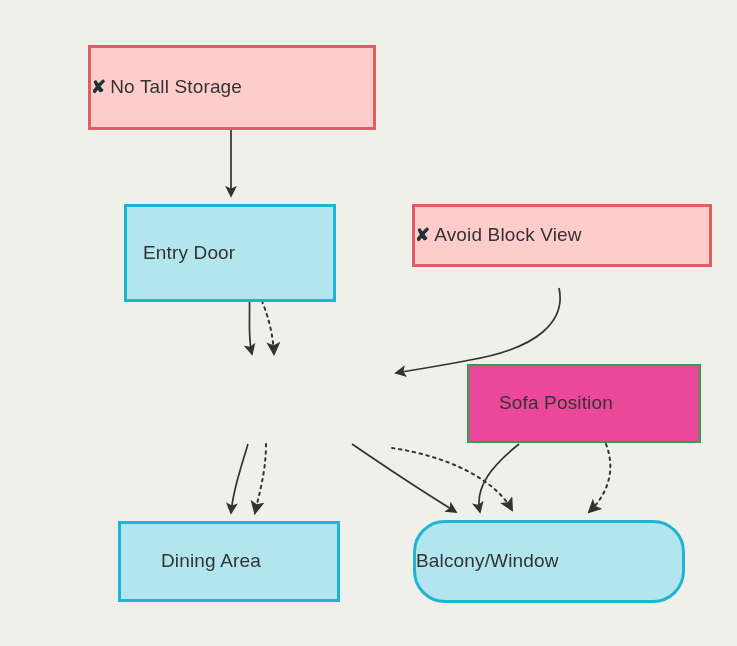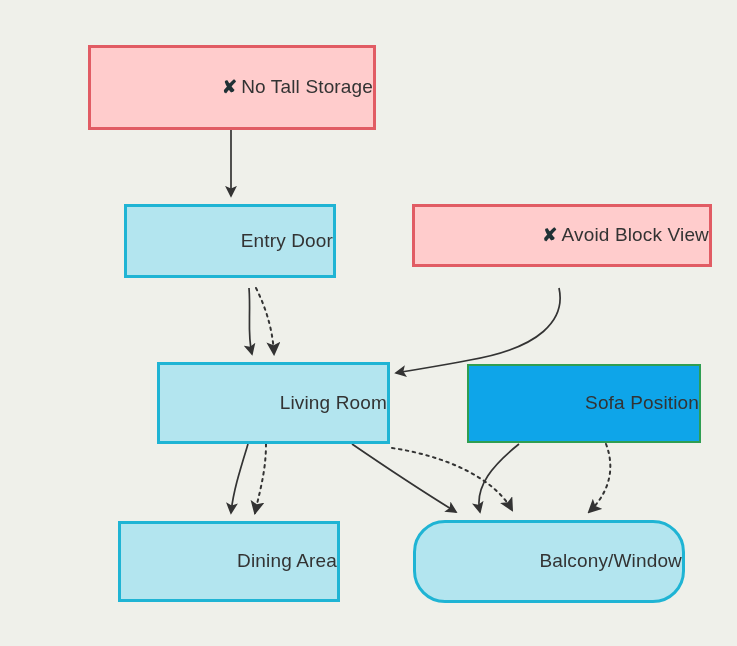--- a/index.html
+++ b/index.html
@@ -26,59 +26,60 @@
     top: 0;
     width: 737px;
     height: 646px;
     pointer-events: none;
   }
   .node {
     position: absolute;
     box-sizing: border-box;
     display: flex;
     align-items: center;
-    justify-content: flex-end;
+    justify-content: flex-start;
     text-align: center;
     font-size: 19px;
     line-height: 1.2;
     letter-spacing: 0.15px;
     color: #333333;
     border-style: solid;
     border-width: 2px;
     z-index: 3;
   }
   .node-room {
     background: #b3e5ef;
     border-color: #1fb4d4;
     border-width: 3px;
   }
   .node-warn {
     background: #ffcccc;
     border-color: #e15c64;
     border-width: 3px;
   }
   .node-furniture {
-    background: #0ea5e9;
+    background: #ec4899;
     border-color: #2f9e52;
     border-width: 2px;
+    padding-left: 30px;
   }
   .node-label {
     display: inline-block;
     white-space: nowrap;
   }
   .warn-mark {
     font-weight: bold;
     color: #1f3135;
     margin-right: 4px;
     font-size: 18px;
   }
 
   
   #node-no-tall-storage { left: 88px;  top: 45px;  width: 288px; height: 85px; }
-  #node-entry-door      { left: 124px; top: 204px; width: 212px; height: 74px; }
+  #node-entry-door      { left: 124px; top: 204px; width: 212px; height: 98px; padding-left: 16px; }
   #node-avoid-block-view{ left: 412px; top: 204px; width: 300px; height: 63px; }
   #node-living-room     { left: 157px; top: 362px; width: 233px; height: 82px; }
   #node-sofa-position   { left: 467px; top: 364px; width: 234px; height: 79px; }
   #node-dining-area     { left: 118px; top: 521px; width: 222px; height: 81px; padding-left: 40px; }
   #node-balcony-window  { left: 413px; top: 520px; width: 272px; height: 83px; border-radius: 32px; }
 </style>
 </head>
 <body>
 
 <div id="canvas">
@@ -116,23 +117,20 @@
   </div>
 
   <div class="node node-room" id="node-entry-door">
     <span class="node-label">Entry Door</span>
   </div>
 
   <div class="node node-warn" id="node-avoid-block-view">
     <span class="node-label"><span class="warn-mark">✘</span><span>Avoid Block View</span></span>
   </div>
 
-  <div class="node node-room" id="node-living-room">
-    <span class="node-label">Living Room</span>
-  </div>
 
   <div class="node node-furniture" id="node-sofa-position">
     <span class="node-label">Sofa Position</span>
   </div>
 
   <div class="node node-room" id="node-dining-area">
     <span class="node-label">Dining Area</span>
   </div>
 
   <div class="node node-room" id="node-balcony-window">

